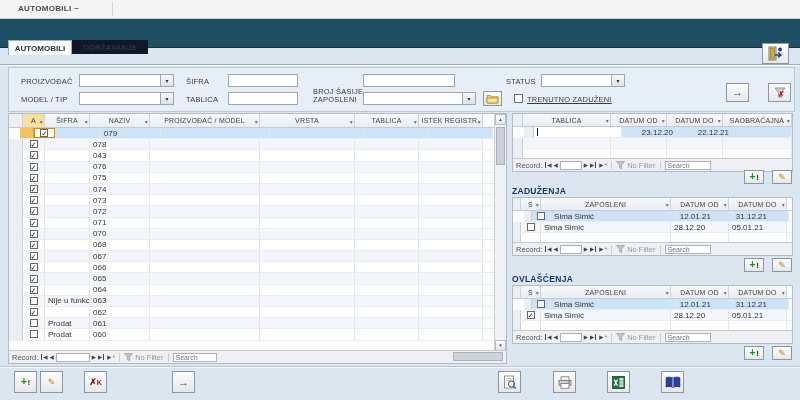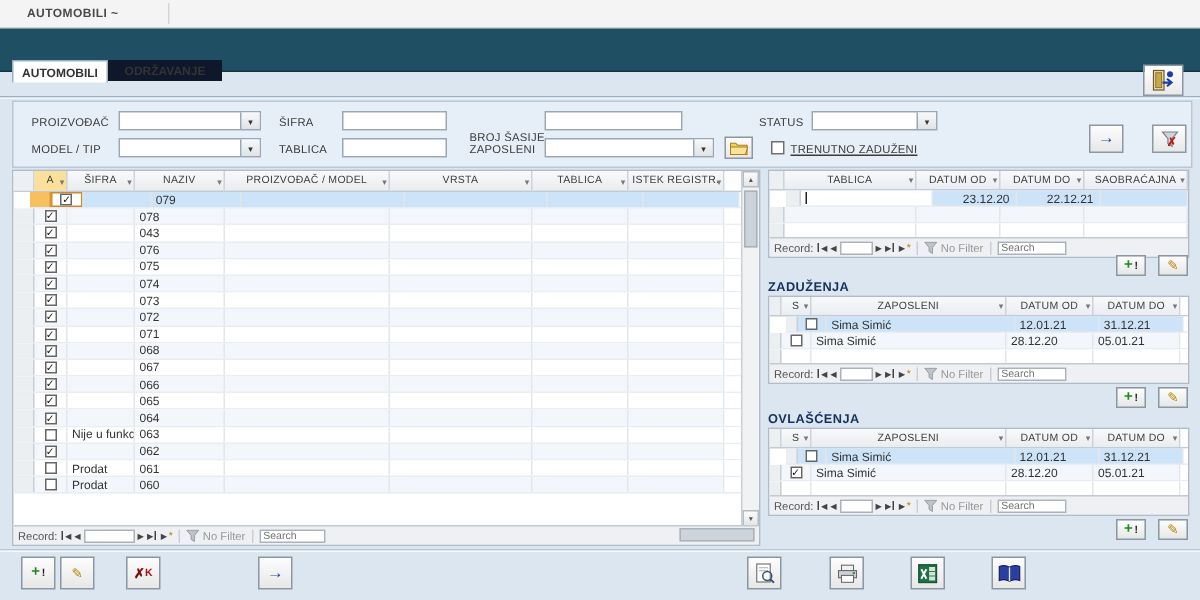--- a/index.html
+++ b/index.html
@@ -328,20 +328,33 @@
             <div class="cell mc7"></div>
             <div class="cell mc8 fill"></div>
           </div>
           <div class="dsrow">
             <div class="cell mc0 rsel"></div>
             <div class="cell cbcell mc1">
               <span class="cb">✓</span>
             </div>
             <div class="cell mc2"></div>
             <div class="cell mc3">071</div>
+            <div class="cell mc4"></div>
+            <div class="cell mc5"></div>
+            <div class="cell mc6"></div>
+            <div class="cell mc7"></div>
+            <div class="cell mc8 fill"></div>
+          </div>
+          <div class="dsrow">
+            <div class="cell mc0 rsel"></div>
+            <div class="cell cbcell mc1">
+              <span class="cb">✓</span>
+            </div>
+            <div class="cell mc2"></div>
+            <div class="cell mc3">070</div>
             <div class="cell mc4"></div>
             <div class="cell mc5"></div>
             <div class="cell mc6"></div>
             <div class="cell mc7"></div>
             <div class="cell mc8 fill"></div>
           </div>
           <div class="dsrow">
             <div class="cell mc0 rsel"></div>
             <div class="cell cbcell mc1">
               <span class="cb">✓</span>

